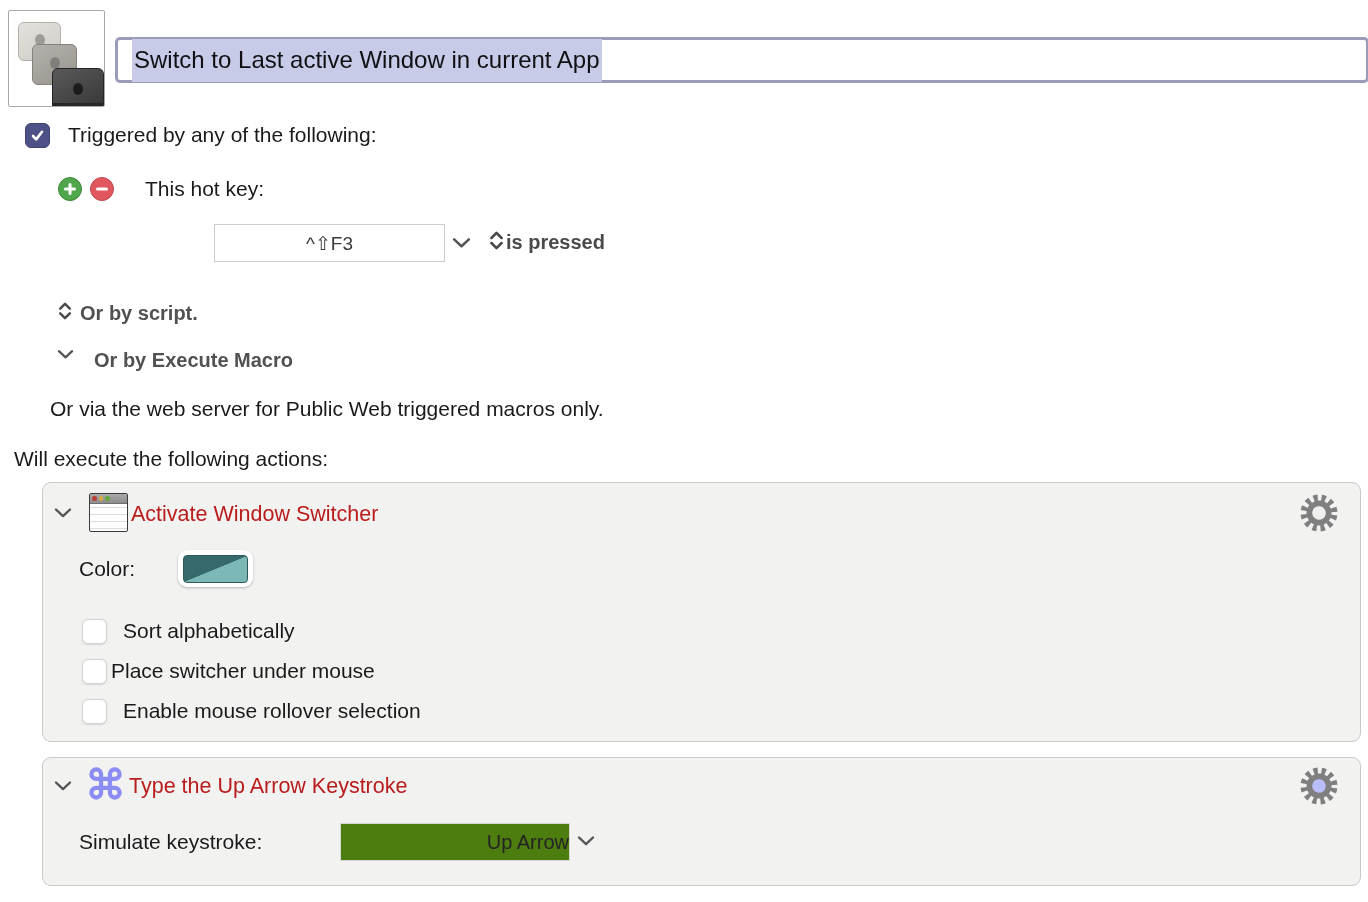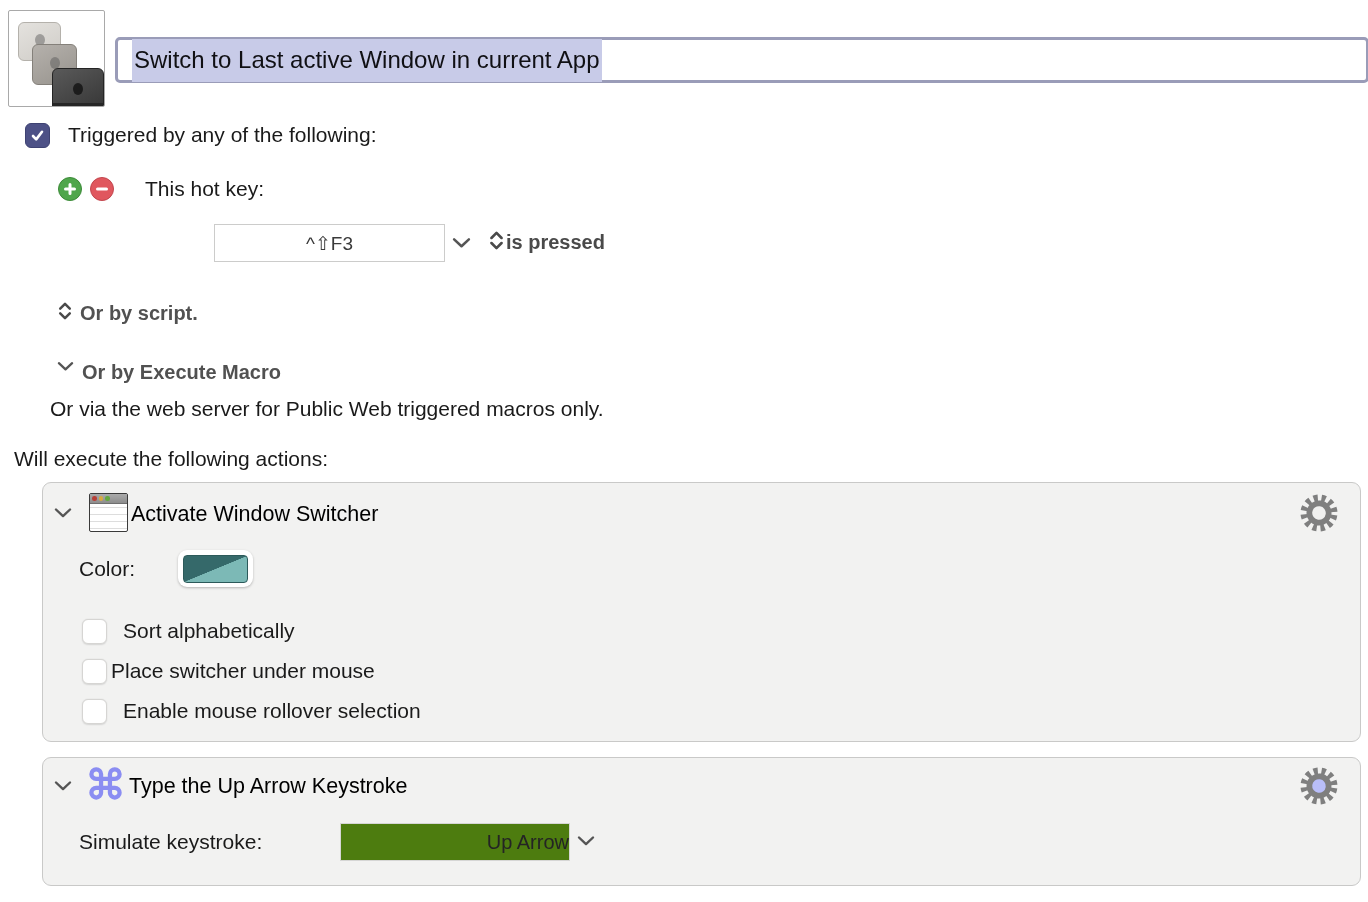--- a/index.html
+++ b/index.html
@@ -45,21 +45,21 @@
      display:flex;align-items:center;justify-content:center;font-size:19px;color:#3a3a3a;}
   .keystroke-field{width:228px;height:36px;background:#4d7c0f;border:1px solid #d6d6d5;
      display:flex;align-items:center;justify-content:flex-end;font-size:20px;color:#242424;}
 
   .ispressed{font-size:20px;font-weight:700;color:#4a4a4a;}
 
   
   .card{left:42px;width:1317px;background:var(--card-bg);border:1.5px solid var(--card-border);border-radius:9px;}
   .card1{top:482px;height:258px;}
   .card2{top:757px;height:127px;}
-  .card-title{font-size:21.5px;color:#000000;white-space:nowrap;}
+  .card-title{font-size:21.5px;color:#b91c1c;white-space:nowrap;}
 
   
   .win-icon{position:absolute;left:46px;top:10px;width:37px;height:37px;background:
      repeating-linear-gradient(#ffffff 0 6px,#dddddd 6px 7px);border:1px solid #3a3a3a;border-radius:2px;}
   .win-titlebar{position:absolute;left:0;top:0;right:0;height:9px;background:linear-gradient(#aaaaaa,#8d8d8d);
      border-bottom:1px solid #6f6f6f;display:flex;align-items:center;gap:2px;padding-left:2px;}
   .win-dot{width:4.5px;height:4.5px;border-radius:50%;}
 
   
   .color-well{position:absolute;left:135px;top:67px;width:75px;height:37px;background:#fff;border-radius:9px;
@@ -129,21 +129,21 @@
     <span class="ispressed">is pressed</span>
   </div>
 
   <div class="abs row" style="left:58px;top:302px;gap:8px;">
     <svg class="updown" width="14" height="18" viewBox="0 0 14 18">
       <path d="M2.2 6.6 L7 1.8 L11.8 6.6 M2.2 11.4 L7 16.2 L11.8 11.4" fill="none" stroke="currentColor" stroke-width="2.5" stroke-linecap="round" stroke-linejoin="round"></path>
     </svg>
     <span class="boldgray">Or by script.</span>
   </div>
 
-  <div class="abs row" style="left:57px;top:361px;gap:8px;">
+  <div class="abs row" style="left:57px;top:349px;gap:20px;">
     <svg class="chev" width="17" height="11" viewBox="0 0 18 11">
       <path d="M2 2 L9 8.6 L16 2" fill="none" stroke="currentColor" stroke-width="2.4" stroke-linecap="round" stroke-linejoin="round"></path>
     </svg>
     <span class="boldgray">Or by Execute Macro</span>
   </div>
 
   <div class="abs label" style="left:50px;top:397px;">Or via the web server for Public Web triggered macros only.</div>
 
   <div class="abs label" style="left:14px;top:447px;">Will execute the following actions:</div>
 

